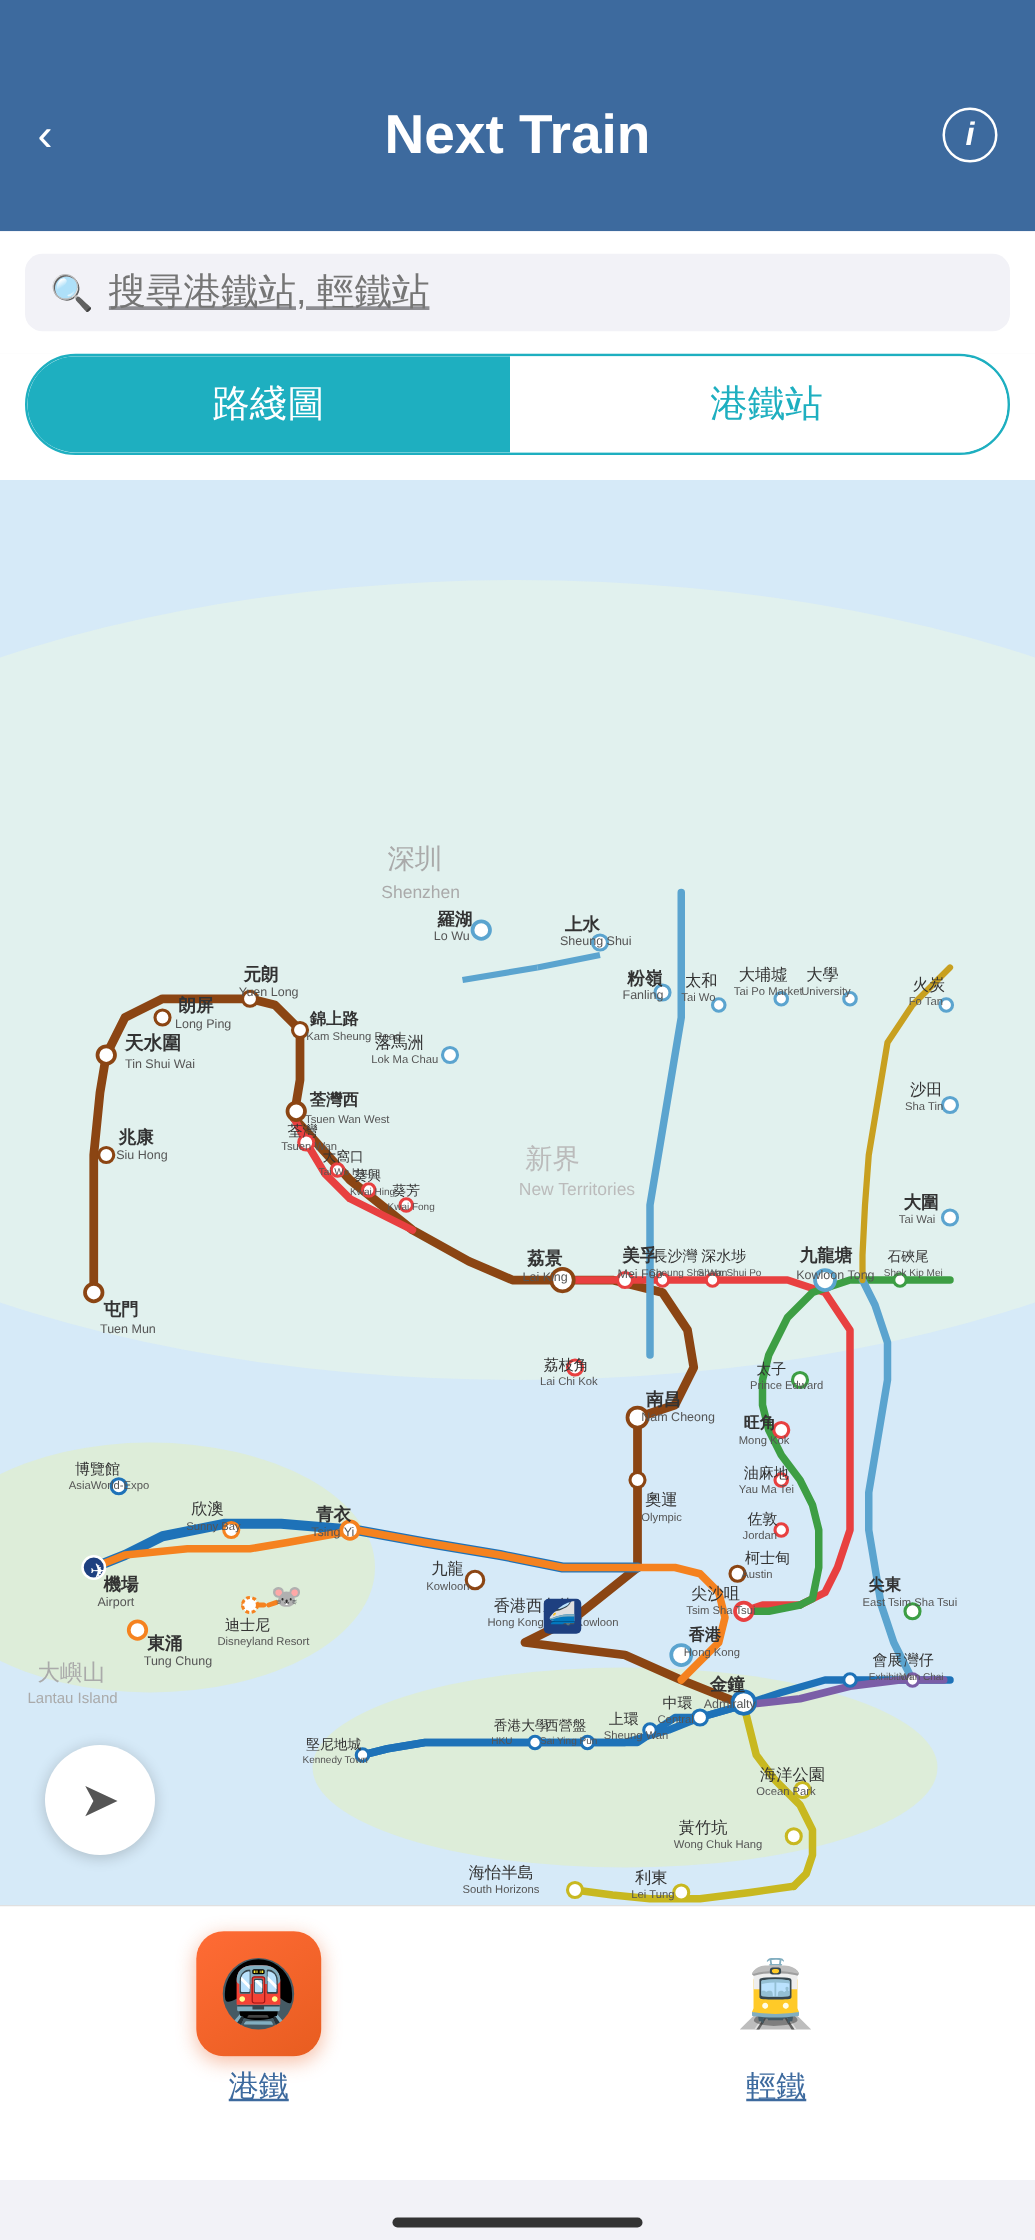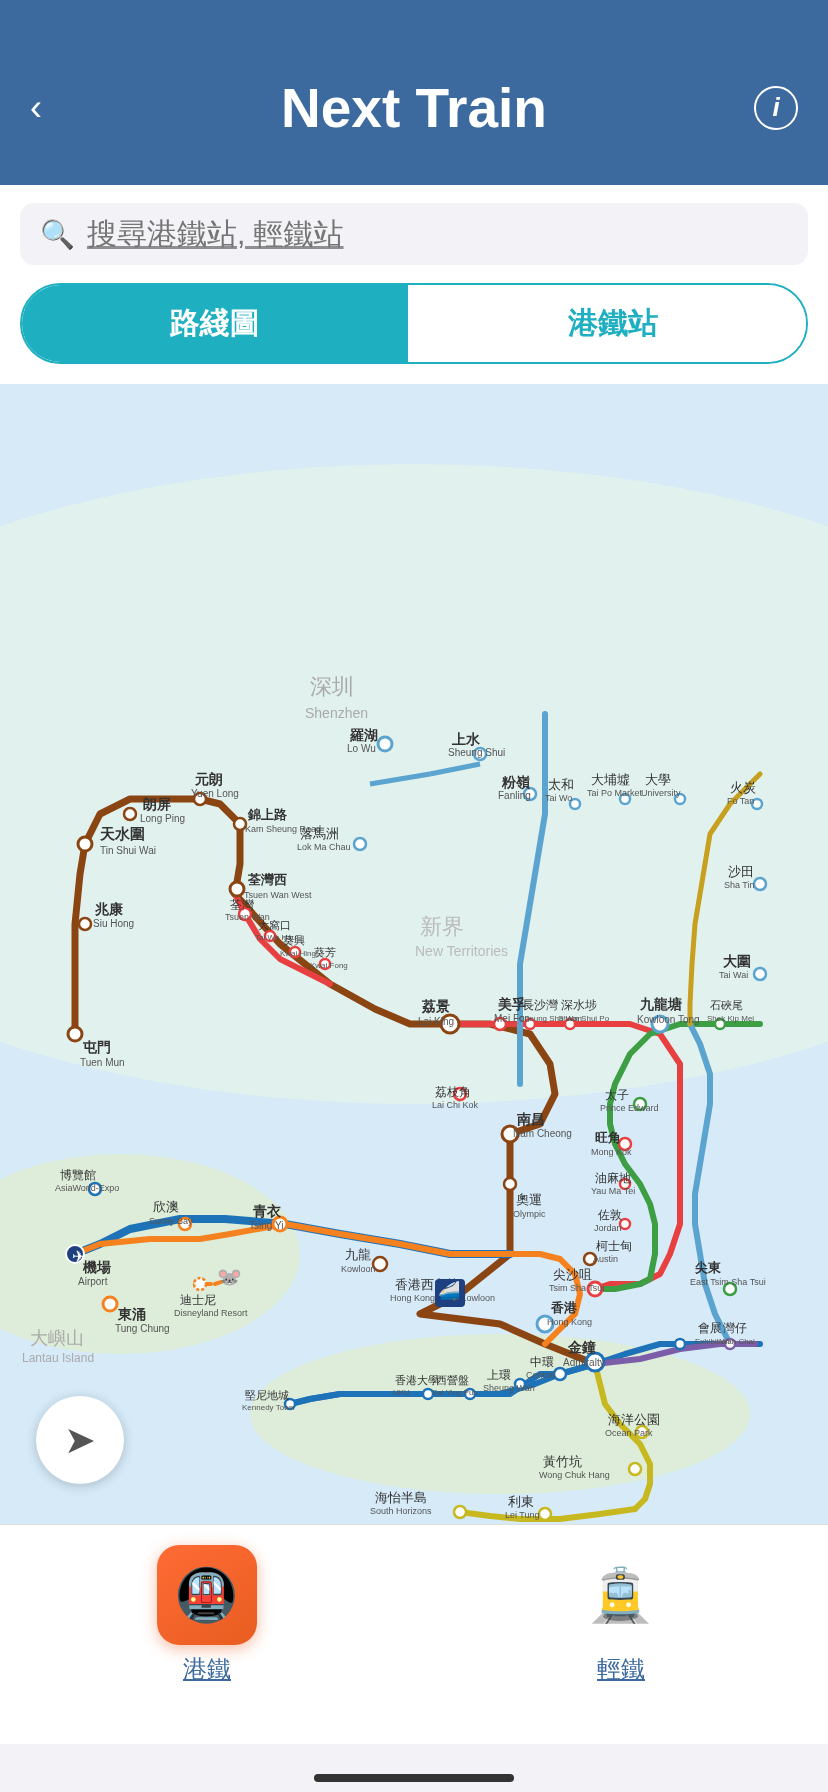--- a/index.html
+++ b/index.html
@@ -22,21 +22,21 @@
       padding: 50px 30px 20px;
     }
     .header-back {
       color: white;
       font-size: 36px;
       cursor: pointer;
       width: 50px;
     }
     .header-title {
       color: white;
-      font-size: 55px;
+      font-size: 44px;
       font-weight: 600;
       text-align: center;
       flex: 1;
     }
     .header-info {
       width: 50px;
       display: flex;
       justify-content: flex-end;
     }
     .info-circle {
@@ -93,21 +93,21 @@
       border: 2.5px solid #1eafc0;
       border-radius: 50px;
       overflow: hidden;
       width: 100%;
     }
     .tab-item {
       flex: 1;
       padding: 18px 0;
       text-align: center;
       font-size: 30px;
-      font-weight: 700;
+      font-weight: 400;
       cursor: pointer;
     }
     .tab-item.active {
       background: #1eafc0;
       color: white;
     }
     .tab-item.inactive {
       background: white;
       color: #1eafc0;
       padding-left: 13px;

